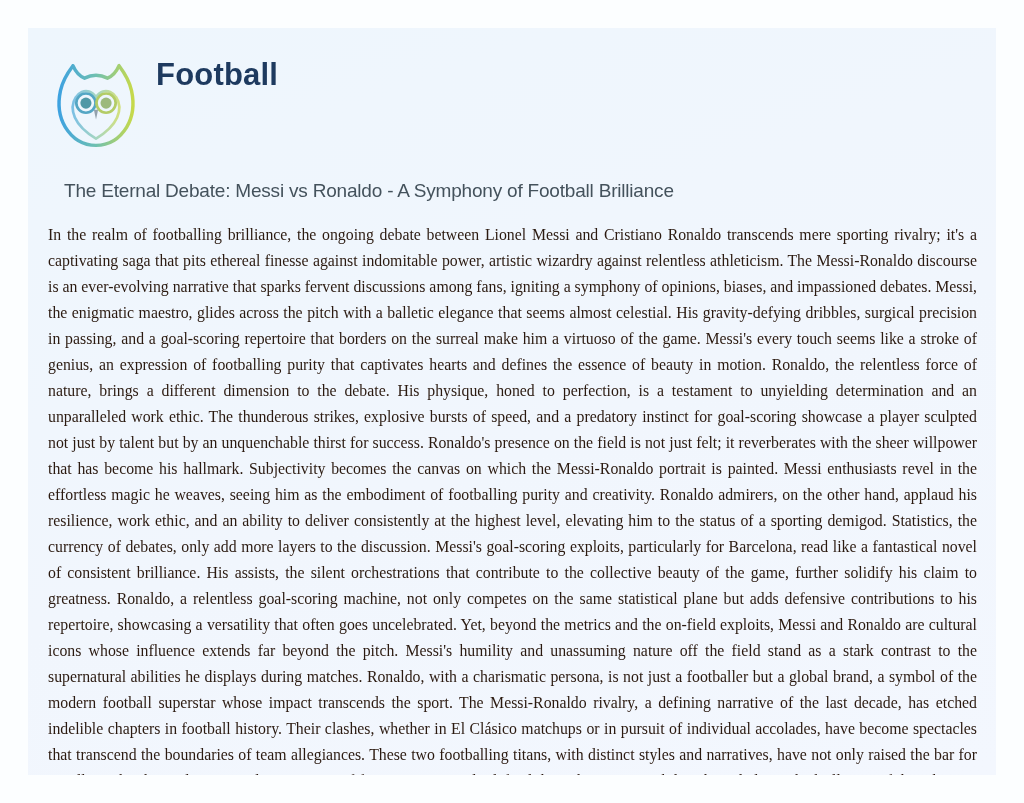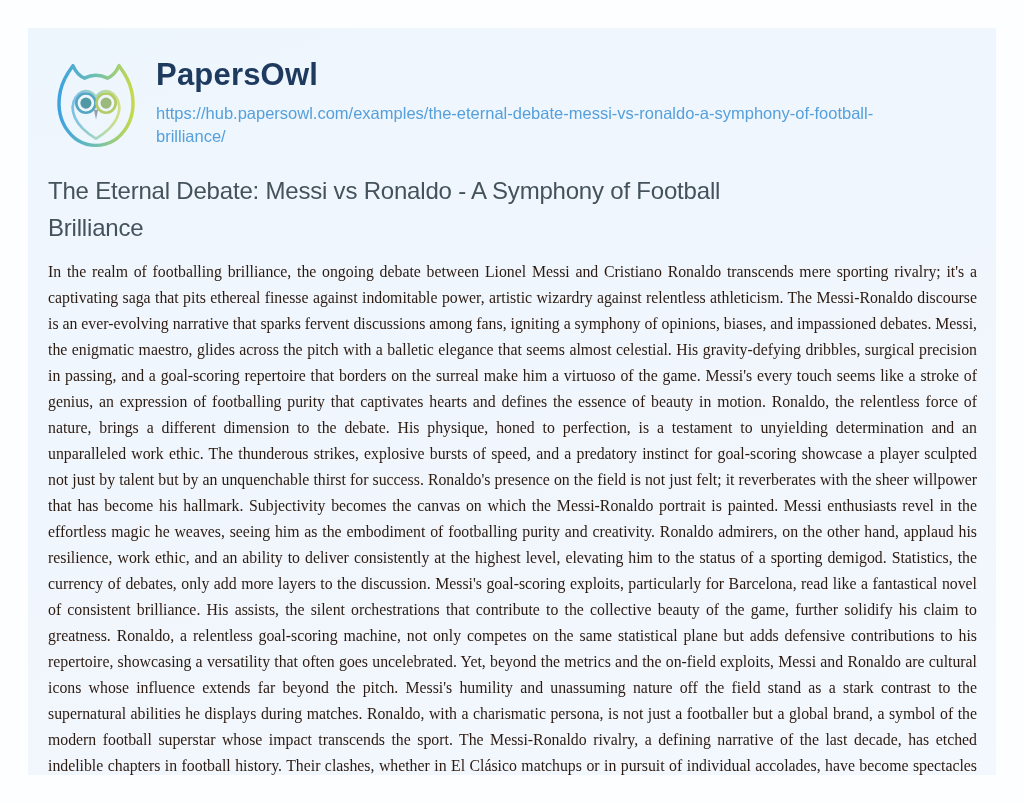--- a/index.html
+++ b/index.html
@@ -43,23 +43,23 @@
   .url {
     margin-top: 8px;
     max-width: 762px;
     font-size: 16.5px;
     line-height: 23px;
     color: #55a0dc;
     word-break: normal;
     cursor: pointer;
   }
   .article-title {
-    margin: 14px 0 0 0;
+    margin: 14px 0 0 16px;
     max-width: 745px;
-    font-size: 24px;
+    font-size: 19px;
     line-height: 37px;
     font-weight: 500;
     letter-spacing: -0.2px;
     color: #44525c;
   }
   .article-body {
     margin: 13px 0 0 0;
     width: 929px;
     font-family: "Liberation Serif", serif;
     font-size: 15.8px;
@@ -101,22 +101,21 @@
 
           <circle cx="39.5" cy="47" r="10" fill="none" stroke="#54a6c4" stroke-width="2.8"></circle>
           <circle cx="60.5" cy="47" r="10" fill="none" stroke="#b3cc66" stroke-width="2.8"></circle>
           <circle cx="39.5" cy="47" r="5.8" fill="#4f98a6"></circle>
           <circle cx="60.5" cy="47" r="5.8" fill="#9cb97c"></circle>
 
           <path d="M47.8,54 L52.2,54 L50,64 Z" fill="#93a1ac"></path>
         </svg>
       </div>
       <div class="head-text">
-        <div class="brand">PapersOwl</div>
-        <div class="url">https://hub.papersowl.com/examples/the-eternal-debate-messi-vs-ronaldo-a-symphony-of-football-brilliance/</div>
+        <div class="brand">Football</div>
       </div>
     </header>
 
     <main>
       <h1 class="article-title">The Eternal Debate: Messi vs Ronaldo - A Symphony of Football Brilliance</h1>
       <p class="article-body">In the realm of footballing brilliance, the ongoing debate between Lionel Messi and Cristiano Ronaldo transcends mere sporting rivalry; it's a captivating saga that pits ethereal finesse against indomitable power, artistic wizardry against relentless athleticism. The Messi-Ronaldo discourse is an ever-evolving narrative that sparks fervent discussions among fans, igniting a symphony of opinions, biases, and impassioned debates. Messi, the enigmatic maestro, glides across the pitch with a balletic elegance that seems almost celestial. His gravity-defying dribbles, surgical precision in passing, and a goal-scoring repertoire that borders on the surreal make him a virtuoso of the game. Messi's every touch seems like a stroke of genius, an expression of footballing purity that captivates hearts and defines the essence of beauty in motion. Ronaldo, the relentless force of nature, brings a different dimension to the debate. His physique, honed to perfection, is a testament to unyielding determination and an unparalleled work ethic. The thunderous strikes, explosive bursts of speed, and a predatory instinct for goal-scoring showcase a player sculpted not just by talent but by an unquenchable thirst for success. Ronaldo's presence on the field is not just felt; it reverberates with the sheer willpower that has become his hallmark. Subjectivity becomes the canvas on which the Messi-Ronaldo portrait is painted. Messi enthusiasts revel in the effortless magic he weaves, seeing him as the embodiment of footballing purity and creativity. Ronaldo admirers, on the other hand, applaud his resilience, work ethic, and an ability to deliver consistently at the highest level, elevating him to the status of a sporting demigod. Statistics, the currency of debates, only add more layers to the discussion. Messi's goal-scoring exploits, particularly for Barcelona, read like a fantastical novel of consistent brilliance. His assists, the silent orchestrations that contribute to the collective beauty of the game, further solidify his claim to greatness. Ronaldo, a relentless goal-scoring machine, not only competes on the same statistical plane but adds defensive contributions to his repertoire, showcasing a versatility that often goes uncelebrated. Yet, beyond the metrics and the on-field exploits, Messi and Ronaldo are cultural icons whose influence extends far beyond the pitch. Messi's humility and unassuming nature off the field stand as a stark contrast to the supernatural abilities he displays during matches. Ronaldo, with a charismatic persona, is not just a footballer but a global brand, a symbol of the modern football superstar whose impact transcends the sport. The Messi-Ronaldo rivalry, a defining narrative of the last decade, has etched indelible chapters in football history. Their clashes, whether in El Clásico matchups or in pursuit of individual accolades, have become spectacles that transcend the boundaries of team allegiances. These two footballing titans, with distinct styles and narratives, have not only raised the bar for excellence but have also inspired generations of fans to passionately defend their chosen icon while acknowledging the brilliance of the other. As Messi and Ronaldo navigate the twilight of their careers, the debate intensifies. Messi's influence within the game, seamlessly woven into Barcelona's system, contrasts with Ronaldo's adaptability, succeeding in different leagues and systems. The question of who is better</p>
     </main>
 
   </div>
 </div>

